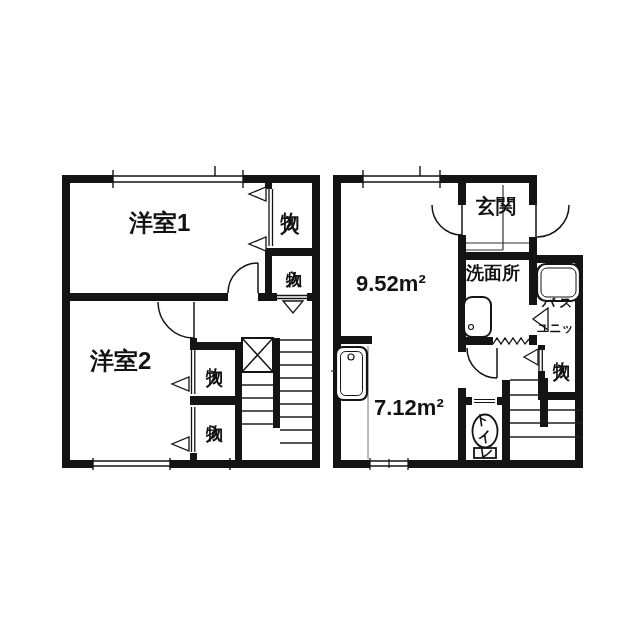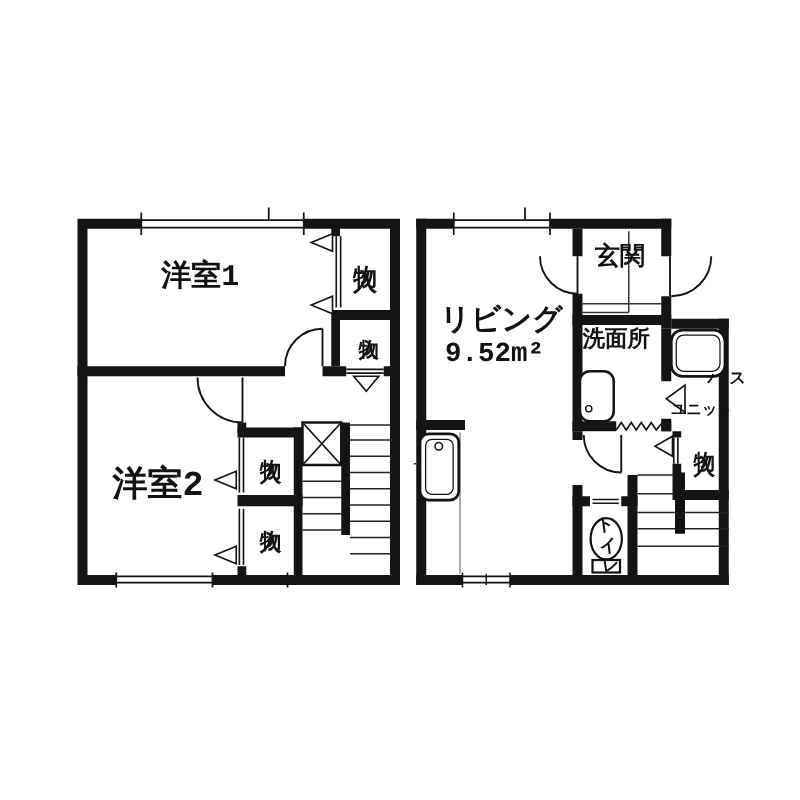--- a/index.html
+++ b/index.html
@@ -1,18 +1,18 @@
 <!DOCTYPE html>
 <html><head>
 <meta charset="utf-8">
 <style>
   html,body { margin:0; padding:0; background:#ffffff; }
   .canvas {
     position:relative; width:640px; height:640px; background:#ffffff;
-    font-family:Liberation Mono, monospace; overflow:hidden;
+    font-family:Liberation Sans, sans-serif; overflow:hidden;
   }
   .canvas svg { position:absolute; left:0; top:0; }
   .label {
     position:absolute; color:#121212; font-weight:700;
     white-space:nowrap; line-height:1.08; z-index:5;
   }
   .vtext {
     writing-mode:vertical-rl; text-orientation:upright;
     letter-spacing:2px; line-height:1;
   }
@@ -174,28 +174,28 @@
       <rect x="541" y="268" width="35" height="29" rx="6" fill="none" stroke="#141414" stroke-width="1"></rect>
     </g>
     <g>
       <ellipse cx="485" cy="431" rx="12.5" ry="16.5" fill="#ffffff" stroke="#141414" stroke-width="1.8"></ellipse>
       <rect x="474" y="448" width="22" height="10" fill="#ffffff" stroke="#141414" stroke-width="1.8"></rect>
     </g>
   </g>
 </svg>
 
 <div class="label" style="left:129px; top:210px; font-size:24px;">洋室1</div>
-<div class="label" style="left:90px; top:375px; font-size:28px;">洋室2</div>
+<div class="label" style="left:90px; top:348px; font-size:24px;">洋室2</div>
 <div class="label vtext" style="left:281px; top:197px; font-size:19px;">物入</div>
 <div class="label vtext" style="left:286px; top:258px; font-size:16px; letter-spacing:0;">物入</div>
 <div class="label vtext" style="left:206px; top:354px; font-size:17px;">物入</div>
 <div class="label vtext" style="left:206px; top:411px; font-size:17px; letter-spacing:0;">物入</div>
 
-<div class="label" style="left:352px; top:245px; font-size:24px;">リビング</div>
 <div class="label" style="left:356px; top:272px; font-size:22px;">9.52m²</div>
 <div class="label" style="left:476px; top:196px; font-size:20px;">玄関</div>
 <div class="label" style="left:466px; top:264px; font-size:18px;">洗面所</div>
 <div class="label" style="left:537px; top:279px; font-size:12px;margin-top:43px;">ユニット</div>
-<div class="label" style="left:566px; top:296px; font-size:13px; letter-spacing:4px;">バス</div>
+<div class="label" style="left:542px; top:296px; font-size:13px; letter-spacing:4px;">バス</div>
+<div class="label" style="left:374px; top:396px; font-size:22px;">7.12m²</div>
 <div class="label vtext" style="left:553px; top:348px; font-size:17px;">物入</div>
 <div class="label vtext" style="left:477px; top:403px; font-size:14px; letter-spacing:1px; transform:rotate(-8deg);">トイレ</div>
 
 </div>
 
 </body></html>

